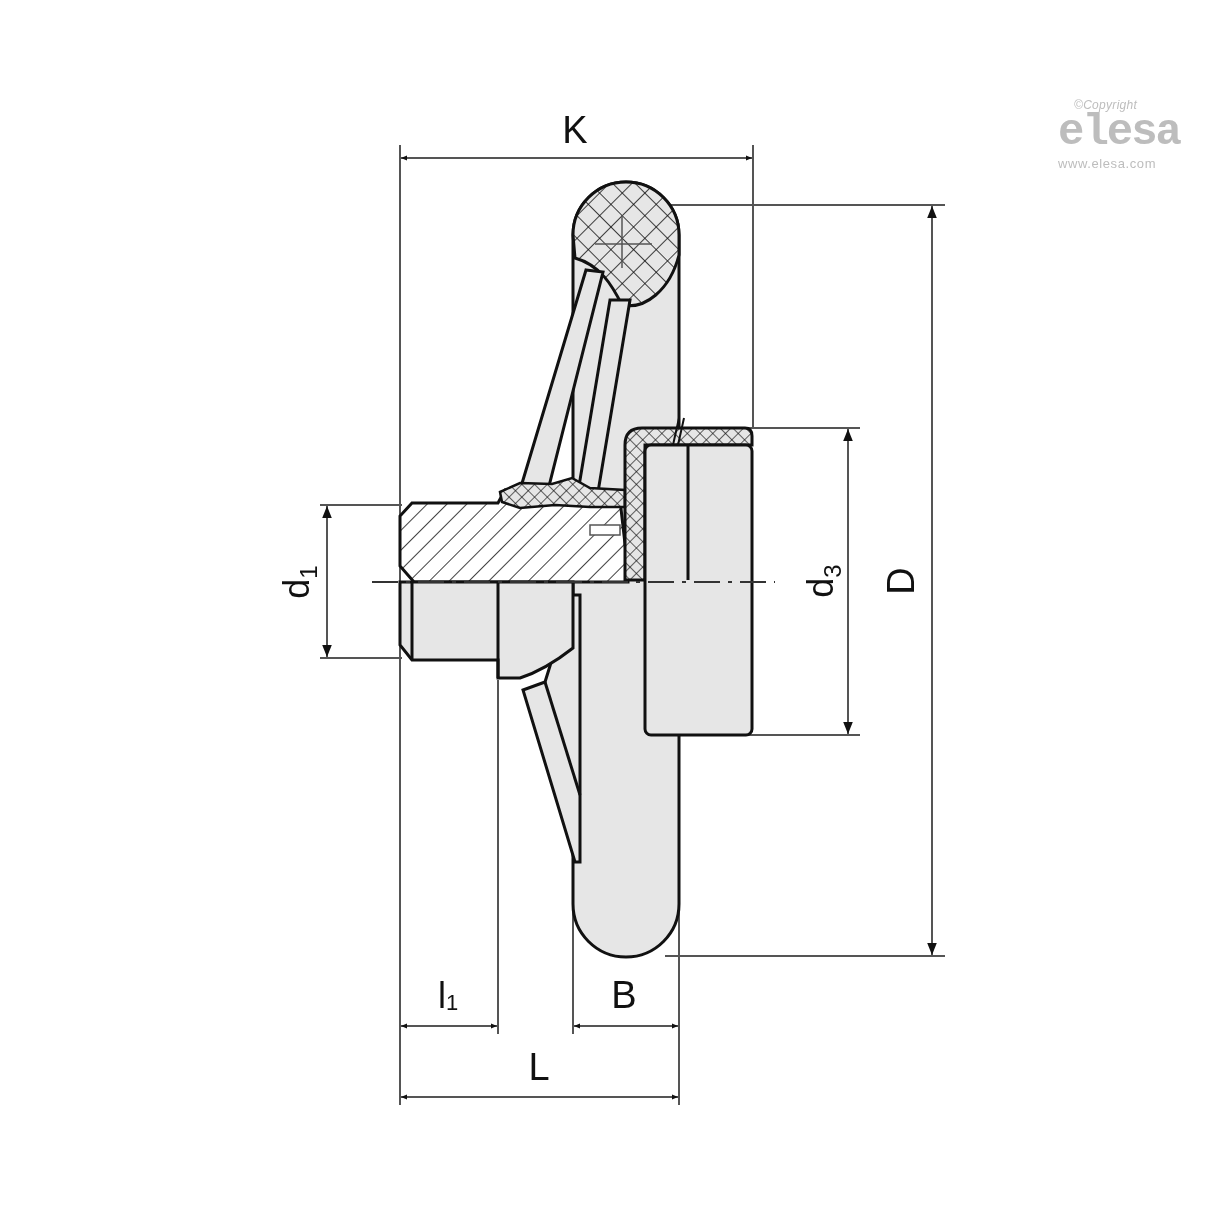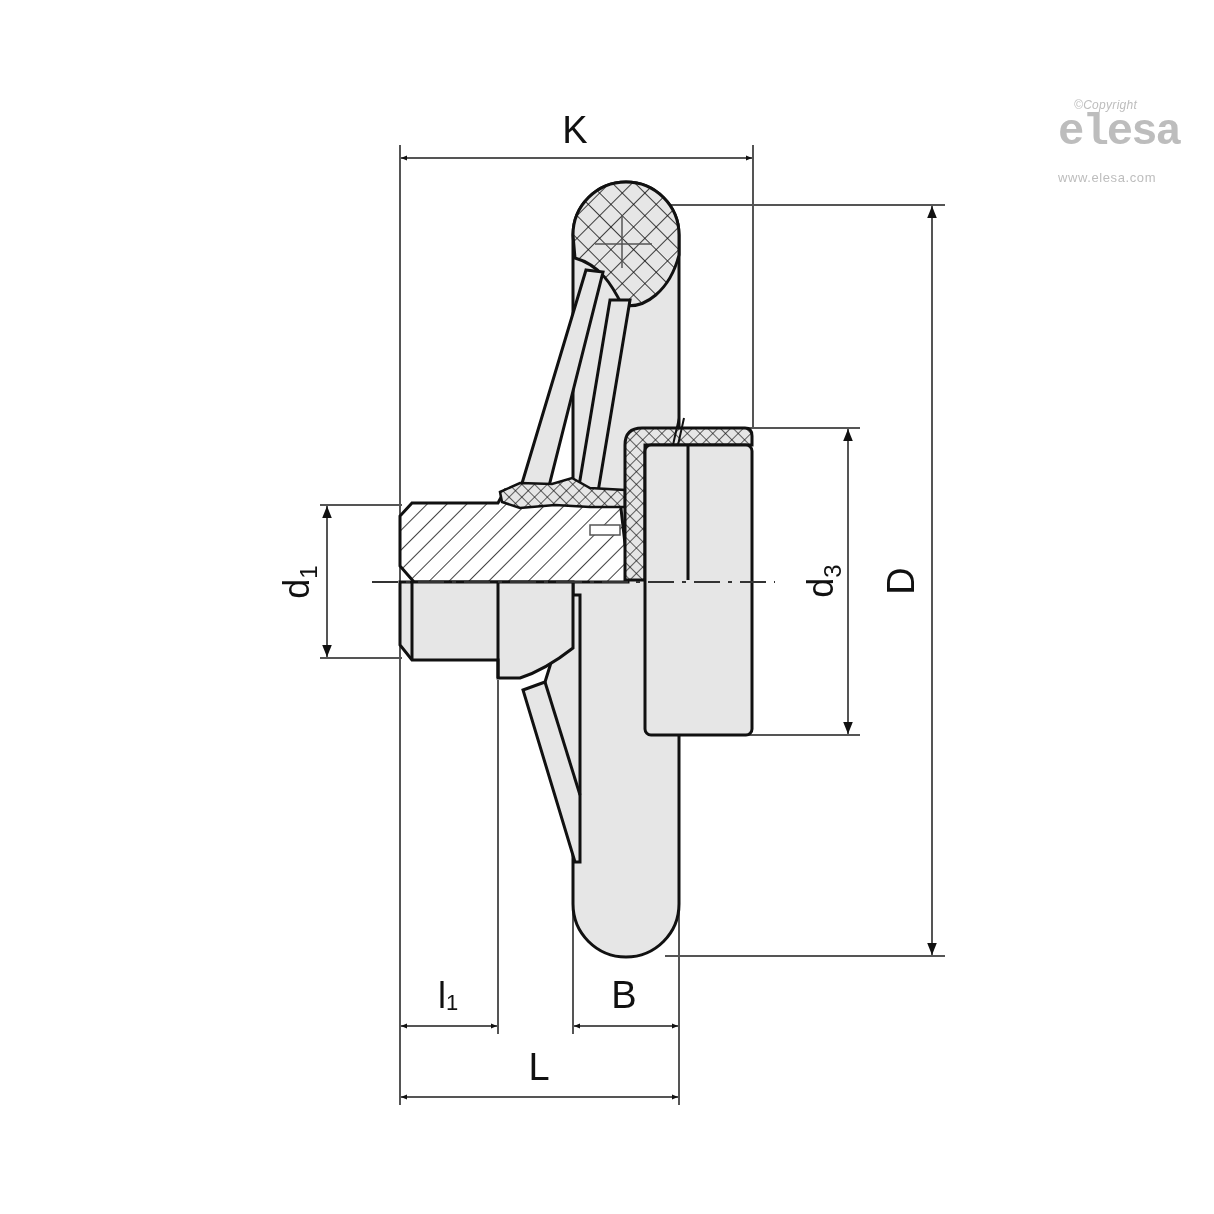--- a/index.html
+++ b/index.html
@@ -2,21 +2,21 @@
 <html><head>
 <meta charset="utf-8">
 <style>
   html, body { margin: 0; padding: 0; background: #ffffff; }
   body { width: 1214px; height: 1214px; position: relative; overflow: hidden; font-family: "Liberation Sans", sans-serif; }
   #drawing { position: absolute; left: 0; top: 0; width: 1214px; height: 1214px; }
   .dim-label { font-family: "Liberation Sans", sans-serif; fill: #111111; }
   .watermark { position: absolute; left: 1058px; top: 98px; width: 150px; color: #bdbdbd; }
   .wm-copy { font-size: 12px; letter-spacing: 0.3px; margin-left: 16px; font-style: italic; }
   .wm-logo { font-size: 44px; font-weight: bold; letter-spacing: -2px; line-height: 44px; margin-top: -2px; font-family: Liberation Mono, monospace; }
-  .wm-url { font-size: 13px; letter-spacing: 0.6px; margin-top: 16px; }
+  .wm-url { font-size: 13px; letter-spacing: 0.6px; margin-top: 2px; }
 </style>
 </head>
 <body>
 
 <div class="watermark">
   <div class="wm-copy">©Copyright</div>
   <div class="wm-logo">elesa</div>
   <div class="wm-url">www.elesa.com</div>
 </div>
 

